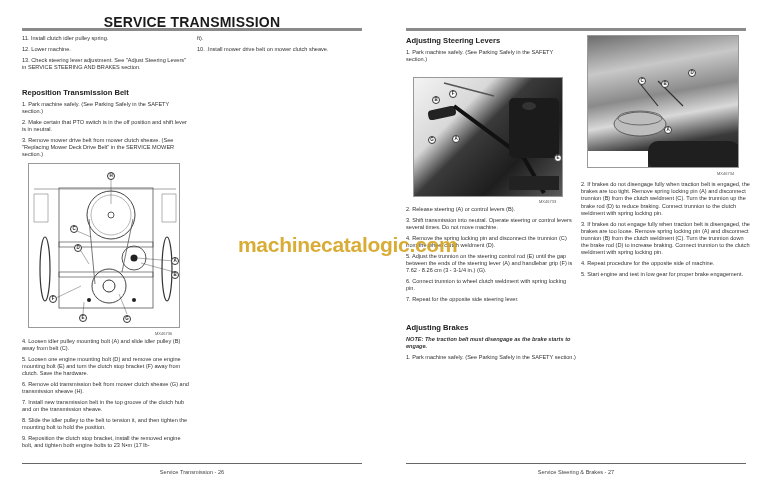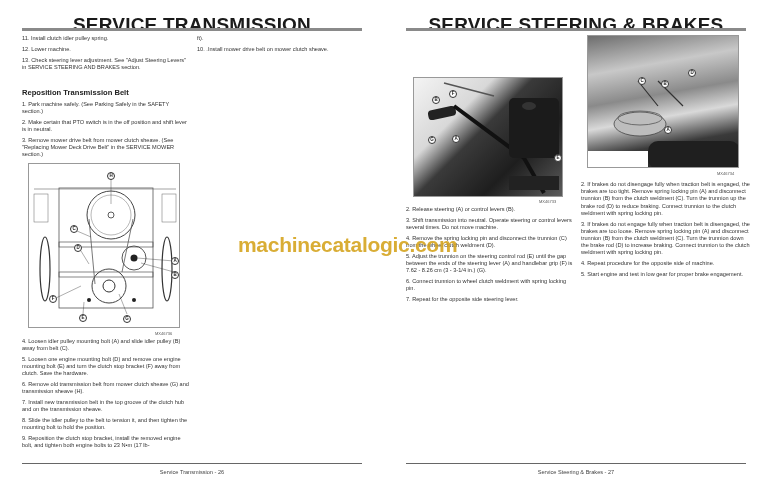--- a/index.html
+++ b/index.html
@@ -1,21 +1,21 @@
 <!DOCTYPE html>
 <html><head>
 <meta charset="utf-8">
 <style>
   * { box-sizing: border-box; margin: 0; padding: 0; }
   html, body { width: 768px; height: 497px; background: #ffffff; overflow: hidden; }
   body { font-family: "Liberation Sans", sans-serif; color: #222; position: relative; }
   .page { position: absolute; top: 0; width: 384px; height: 497px; }
   .page.left { left: 0; }
   .page.right { left: 384px; }
-  .page-title { position: absolute; top: 14px; left: 22px; width: 340px; text-align: center; font-weight: bold; font-size: 19px; letter-spacing: 0.2px; color: #1a1a1a; }
+  .page-title { position: absolute; top: 14px; left: 22px; width: 340px; text-align: center; font-weight: bold; font-size: 14px; letter-spacing: 0.2px; color: #1a1a1a; }
   .title-rule { position: absolute; top: 28px; left: 22px; width: 340px; height: 3px; background: #8a8a8a; }
   .col { position: absolute; font-size: 5.6px; line-height: 7.2px; color: #333; }
   .col p { margin-bottom: 3.6px; }
   .h2 { font-weight: bold; font-size: 7.6px; line-height: 9px; color: #222; margin-bottom: 4px; }
   .note { font-weight: bold; font-style: italic; }
   .figure { position: absolute; border: 1px solid #999; background: #fff; overflow: hidden; }
   .fig-caption { position: absolute; font-size: 4px; color: #555; }
   .footer-rule { position: absolute; top: 463px; left: 22px; width: 340px; height: 1px; background: #666; }
   .footer { position: absolute; top: 469px; left: 22px; width: 340px; text-align: center; font-size: 5.6px; color: #444; }
   .watermark { position: absolute; left: 238px; top: 233px; font-size: 21px; font-weight: bold; color: #d4a21a; opacity: 0.88; letter-spacing: -0.3px; }
@@ -94,23 +94,26 @@
     <p>7. Install new transmission belt in the top groove of the clutch hub and on the transmission sheave.</p>
     <p>8. Slide the idler pulley to the belt to tension it, and then tighten the mounting bolt to hold the position.</p>
     <p>9. Reposition the clutch stop bracket, install the removed engine bolt, and tighten both engine bolts to 23 N•m (17 lb-</p>
   </div>
 
   <div class="footer-rule"></div>
   <div class="footer">Service Transmission - 26</div>
 </div>
 
 <div class="page right">
-  <div class="page-title">SERVICE STEERING &amp; BRAKES</div>
   <div class="title-rule"></div>
 
+  <div class="col" style="left:22px; top:36px; width:168px;">
+    <div class="h2">Adjusting Steering Levers</div>
+    <p>1. Park machine safely. (See Parking Safely in the SAFETY section.)</p>
+  </div>
 
   <div class="figure photo" style="left:29px; top:77px; width:150px; height:120px; background:linear-gradient(135deg,#f4f4f4 0%,#d8d8d8 30%,#3a3a3a 45%,#1e1e1e 70%,#5b5b5b 100%);">
     <svg width="150" height="120" viewBox="0 0 150 120">
       <rect x="14" y="30" width="28" height="10" rx="4" fill="#222" transform="rotate(-12 28 35)"></rect>
       <path d="M40 28 L110 80 L130 115" stroke="#111" stroke-width="4" fill="none"></path>
       <path d="M30 5 L80 18" stroke="#555" stroke-width="1.5" fill="none"></path>
       <rect x="95" y="20" width="50" height="60" rx="5" fill="#1b1b1b"></rect>
       <ellipse cx="115" cy="28" rx="7" ry="4" fill="#333"></ellipse>
       <rect x="95" y="98" width="50" height="14" fill="#222"></rect>
     </svg>
@@ -126,20 +129,25 @@
 
   <div class="col" style="left:22px; top:206px; width:170px;">
     <p>2. Release steering (A) or control levers (B).</p>
     <p>3. Shift transmission into neutral. Operate steering or control levers several times. Do not move machine.</p>
     <p>4. Remove the spring locking pin and disconnect the trunnion (C) from the wheel clutch weldment (D).</p>
     <p>5. Adjust the trunnion on the steering control rod (E) until the gap between the ends of the steering lever (A) and handlebar grip (F) is 7.62 - 8.26 cm (3 - 3-1/4 in.) (G).</p>
     <p>6. Connect trunnion to wheel clutch weldment with spring locking pin.</p>
     <p>7. Repeat for the opposite side steering lever.</p>
   </div>
 
+  <div class="col" style="left:22px; top:323px; width:170px;">
+    <div class="h2">Adjusting Brakes</div>
+    <p class="note">NOTE: The traction belt must disengage as the brake starts to engage.</p>
+    <p>1. Park machine safely. (See Parking Safely in the SAFETY section.)</p>
+  </div>
 
   <div class="figure photo" style="left:203px; top:35px; width:152px; height:133px; background:linear-gradient(170deg,#6d6d6d 0%,#c8c8c8 25%,#8a8a8a 45%,#d9d9d9 60%,#3a3a3a 78%,#1c1c1c 100%);">
     <svg width="152" height="133" viewBox="0 0 152 133">
       <ellipse cx="52" cy="88" rx="26" ry="12" fill="#bdbdbd" stroke="#444" stroke-width="0.8"></ellipse>
       <ellipse cx="52" cy="82" rx="22" ry="7" fill="none" stroke="#555" stroke-width="0.8"></ellipse>
       <rect x="60" y="105" width="92" height="28" rx="10" fill="#1f1f1f"></rect>
       <rect x="0" y="115" width="60" height="18" fill="#ffffff"></rect>
       <path d="M50 45 L70 70 M70 45 L95 70" stroke="#333" stroke-width="1.2" fill="none"></path>
     </svg>
     <span class="callout" style="left:50px; top:41px;">C</span>

